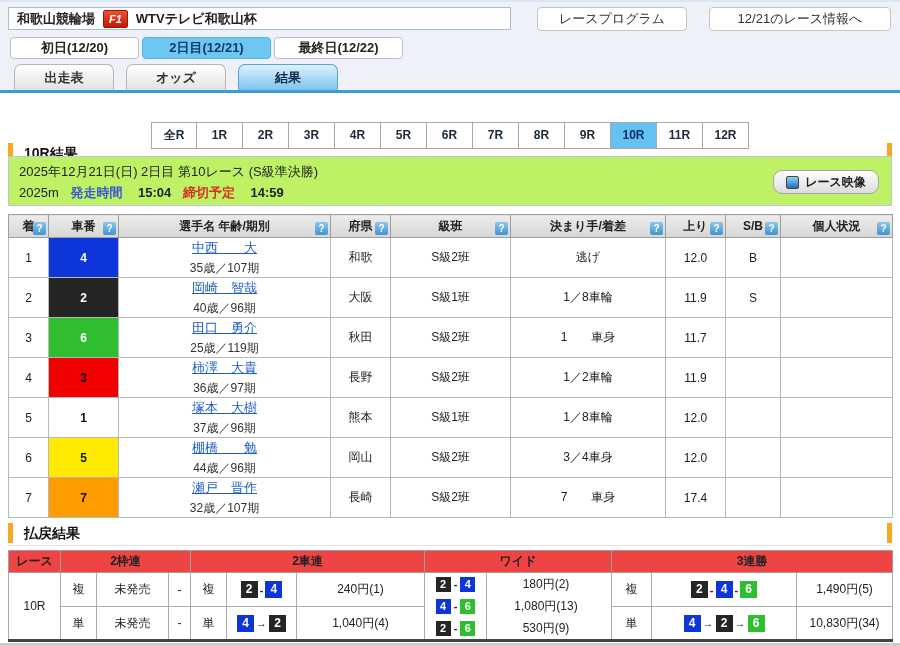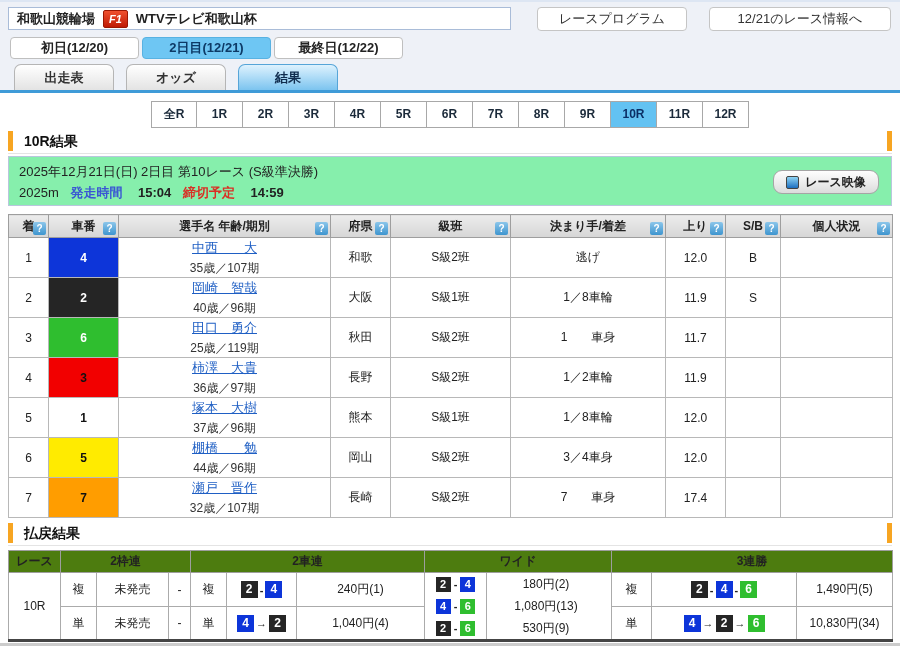--- a/index.html
+++ b/index.html
@@ -39,36 +39,36 @@
     position:absolute; bottom:3px; width:100px; height:26px; line-height:25px; text-align:center;
     font-weight:bold; font-size:13px; border:1px solid #b5b5b5; border-bottom:none;
     border-radius:7px 7px 0 0; background:linear-gradient(#ffffff,#e3e3e3); color:#333; cursor:pointer;
   }
   .m-tab.active { background:linear-gradient(#def2fe,#7cc4ef); border-color:#56a5d8; color:#102c4e; }
   .tab-underline { position:absolute; bottom:0; left:0; width:900px; height:3px; background:#3f9bd8; }
   
   .race-tabs { position:absolute; top:101px; left:151px; display:flex; }
   .r-tab {
     width:46px; height:27px; line-height:25px; text-align:center; font-weight:bold; font-size:12px;
-    color:#1b2a3a; background:#fff; border:1px solid #a8a8a8; border-left:none; cursor:pointer;
+    color:#1b2a3a; background:#fff; border:1px solid #a8a8a8; border-left:none; cursor:pointer;margin-top:21px;
   }
   .r-tab:first-child { border-left:1px solid #a8a8a8; }
   .r-tab.active { background:#63c2f2; color:#0b2f66; }
   
   .section-h { position:absolute; left:0; width:900px; height:21px; }
-  #sec-result { top:131px; }
+  #sec-result { top:143px; }
   #sec-payout { top:523px; }
   .section-h .bar-l { position:absolute; left:8px; top:0; width:5px; height:20px; background:#f7a522; }
   .section-h .bar-r { position:absolute; right:8px; top:0; width:5px; height:20px; background:#f7a522; }
   .section-h .txt { position:absolute; left:24px; top:2px; font-weight:bold; font-size:14px; color:#111; }
   .section-h .underline { position:absolute; left:8px; bottom:-2px; width:884px; height:1px; background:#e4e4e4; }
   
   .info-box {
     position:absolute; top:156px; left:8px; width:884px; height:50px;
-    border:1px solid #b9c6dd; background:#86efac; font-size:13px; color:#222;
+    border:1px solid #b9c6dd; background:#bef264; font-size:13px; color:#222;
   }
   .info-line1 { position:absolute; left:10px; top:6px; }
   .info-line2 { position:absolute; left:10px; top:27px; }
   .lbl-start { color:#3a56d4; font-weight:bold; margin-left:8px; }
   .lbl-close { color:#d93025; font-weight:bold; margin-left:8px; }
   .tval { font-weight:bold; margin-left:12px; }
   .video-btn {
     position:absolute; right:12px; top:13px; width:106px; height:24px; border:1px solid #a5a5a5;
     border-radius:9px; background:linear-gradient(#fefefe,#dcdcdc); font-size:12px; font-weight:bold;
     color:#222; display:flex; align-items:center; justify-content:center; gap:6px; cursor:pointer;
@@ -92,21 +92,21 @@
   td.c-num { font-size:14px; font-weight:bold; }
   td.c-name { text-align:left; padding:3px 4px; }
   .rider-link { color:#1f5fc4; text-decoration:underline; font-size:13px; cursor:pointer; }
   .rider-detail { font-size:12px; color:#333; margin-top:3px; }
   td.c-time { text-align:right; padding-right:8px; }
   
   table.payout {
     position:absolute; top:550px; left:8px; width:884px;
     border-collapse:collapse; table-layout:fixed; border-bottom:3px solid #444;
   }
-  table.payout th { background:#4d7c0f; border:1px solid #9e9e9e; font-size:12px; height:22px; font-weight:bold; color:#222; padding:0; }
+  table.payout th { background:#ef4444; border:1px solid #9e9e9e; font-size:12px; height:22px; font-weight:bold; color:#222; padding:0; }
   table.payout td { border:1px solid #ababab; font-size:12px; height:34px; padding:0; text-align:center; background:#fff; color:#222; }
   td.p-pink { background:#fcebe8; }
   td.p-amount { text-align:right; padding-right:6px; }
   td.p-wide-chips { padding:1px 0; }
   .wide-row { height:22px; display:flex; align-items:center; justify-content:center; gap:1px; }
   td.p-wide-amounts { padding:1px 0; }
   .wide-amt { height:22px; line-height:22px; text-align:center; padding-right:6px; }
   .chip {
     display:inline-block; width:17px; height:17px; line-height:17px; text-align:center;
     font-weight:bold; font-size:12px; vertical-align:middle;

